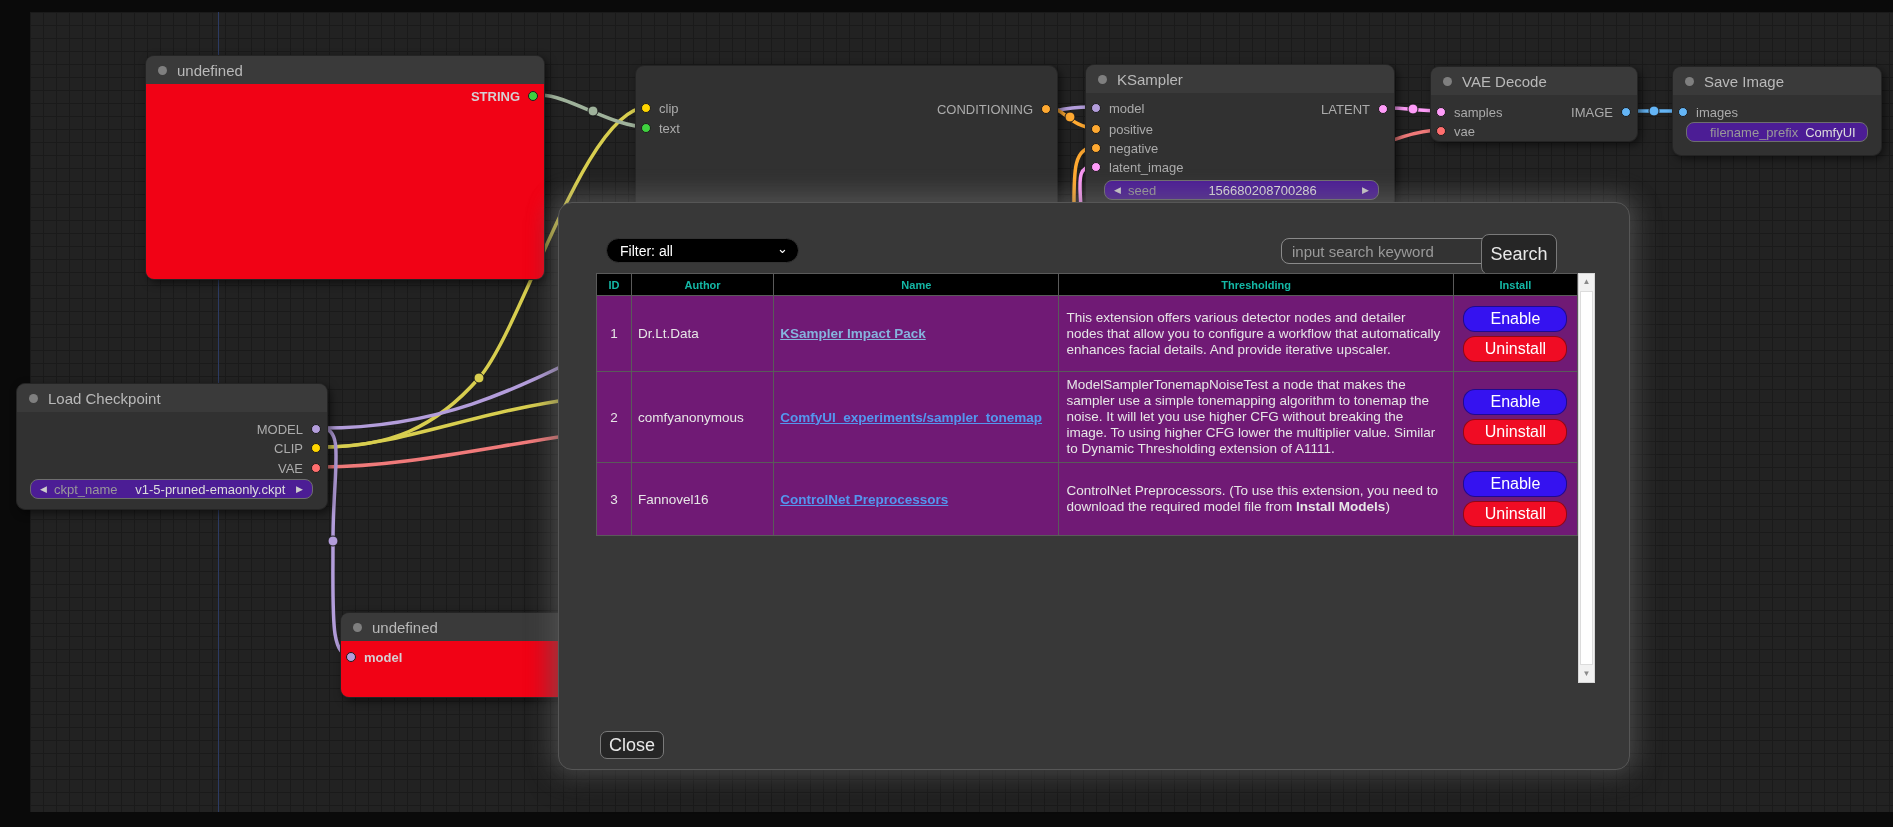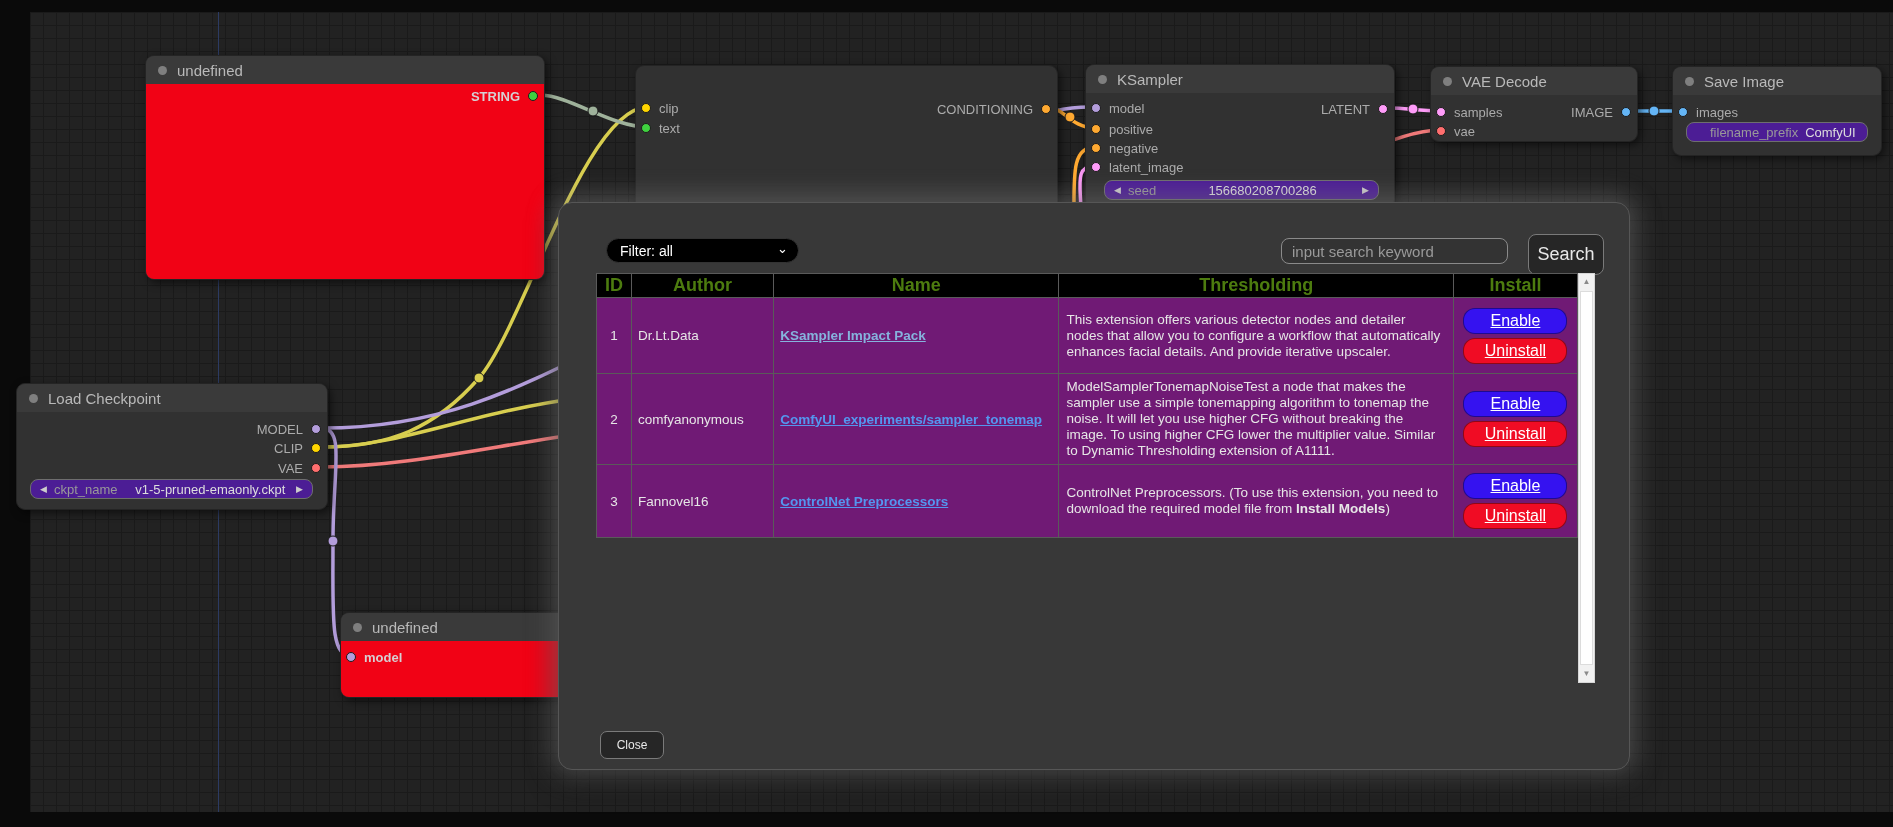--- a/index.html
+++ b/index.html
@@ -59,41 +59,41 @@
   .search-input {
     position:absolute; left:722px; top:35px; width:227px; height:26px;
     background:#333333; border:1px solid #8a8a8a; border-radius:8px;
     color:#ddd; font-size:15px; padding:0 10px; outline:none;
   }
   .search-input::placeholder { color:#9a9a9a; }
   .btn {
     background:#262626; border:1px solid #7a7a7a; border-radius:8px;
     color:#e8e8e8; text-align:center; cursor:pointer;
   }
-  .search-btn { position:absolute; left:969px; top:31px; width:76px; height:41px; font-size:18px; }
-  .close-btn  { position:absolute; left:41px; top:528px; width:64px; height:28px; font-size:12px; border-radius:7px; }
+  .search-btn { position:absolute; left:922px; top:31px; width:76px; height:41px; font-size:18px; }
+  .close-btn  { position:absolute; left:41px; top:528px; width:64px; height:28px; font-size:18px; border-radius:7px; }
   
   .ext-table { position:absolute; left:37px; top:70px; width:982px; border-collapse:collapse; table-layout:fixed; }
   .ext-table th {
-    background:#000; color:#4d7c0f; font-size:18px; font-weight:bold;
+    background:#000; color:#14b8a6; font-size:11px; font-weight:bold;
     border:1px solid #5a5a5a; height:22px; padding:1px 4px;
   }
   .ext-table td {
     background:#701a75; color:#e6e6e6; font-size:13.5px;
     border:1px solid #5a5a5a; vertical-align:middle; padding:4px 6px;
   }
   .ext-table td.c { text-align:center; }
   .ext-table td.desc { line-height:16px; padding:4px 7px; }
   .name-link { font-weight:bold; text-decoration:underline; color:#5496ef; cursor:pointer; }
   .name-link.visited { color:#86b3dd; }
   .install-cell { text-align:center; }
   .pill-btn {
     display:block; width:104px; height:26px; margin:4px auto; border-radius:12px;
     border:1px solid rgba(0,0,0,.4); color:#fff; font-size:16px; line-height:24px;
-    text-align:center; cursor:pointer;text-decoration:underline;
+    text-align:center; cursor:pointer;
   }
   .pill-btn.enable { background:#3512f0; }
   .pill-btn.uninstall { background:#f00c24; }
   
   .scrollbar { position:absolute; left:1019px; top:70px; width:17px; height:410px; background:#f1f1f1; border:1px solid #d7d7d7; }
   .scroll-arrow { position:absolute; left:0; width:15px; height:16px; background:#f1f1f1; color:#8a8a8a; font-size:8px; text-align:center; line-height:16px; cursor:pointer; }
   .scroll-arrow.up { top:0; }
   .scroll-arrow.down { bottom:0; }
   .scroll-thumb { position:absolute; left:1px; top:17px; width:13px; height:374px; background:#ffffff; border:1px solid #dcdcdc; }
 </style>

